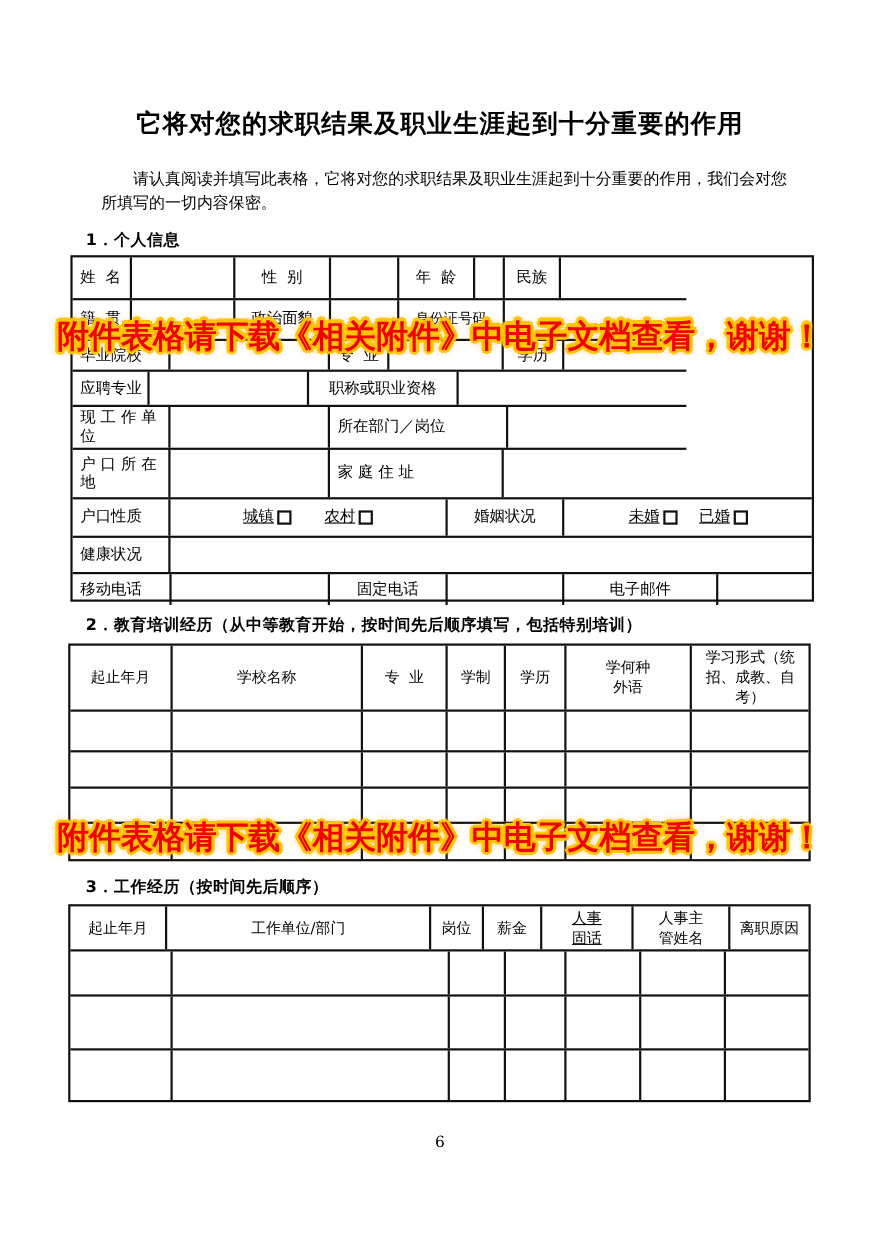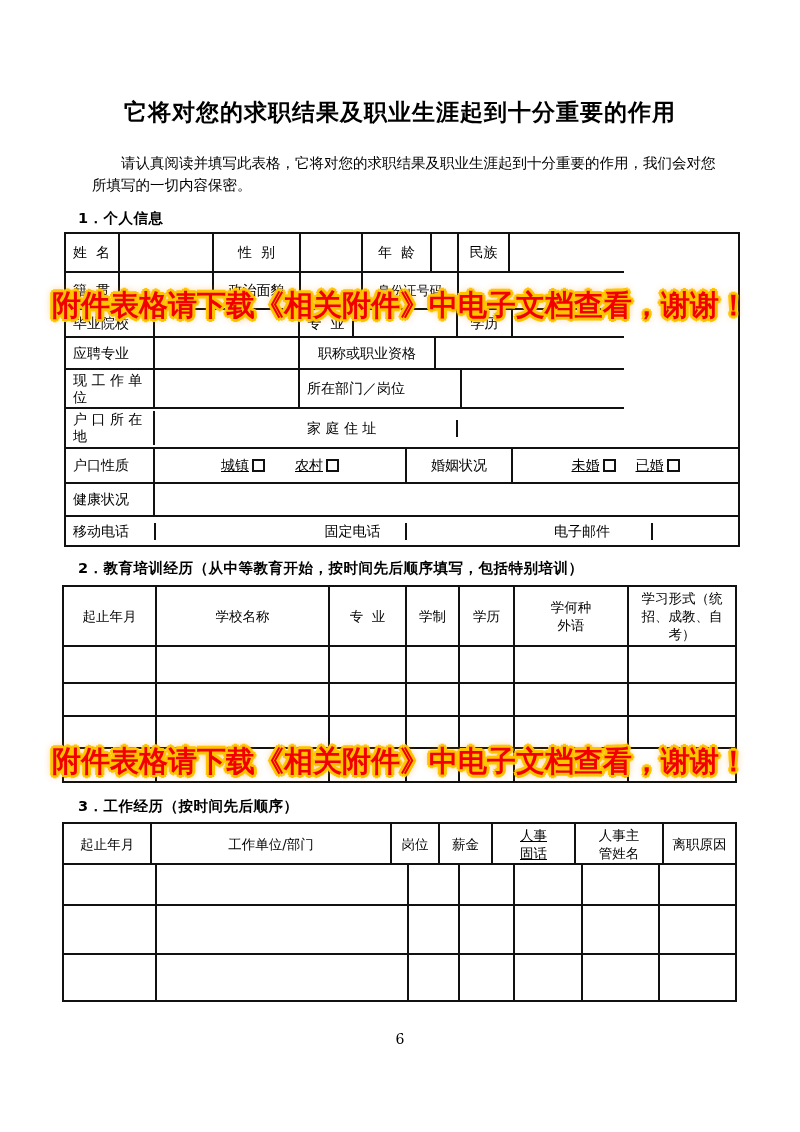--- a/index.html
+++ b/index.html
@@ -98,35 +98,35 @@
     <div class="tr narrow" style="height:28px;">
       <div class="td lab-l" style="width:89px;">毕业院校</div>
       <div class="td" style="width:145px;"></div>
       <div class="td" style="width:54px;">专  业</div>
       <div class="td" style="width:104px;"></div>
       <div class="td" style="width:55px;">学历</div>
       <div class="td last" style="width:111px;"></div>
     </div>
 
     <div class="tr narrow" style="height:32px;">
-      <div class="td lab-l" style="width:89px;">应聘专业</div>
+      <div class="td lab-l" style="width:70px;">应聘专业</div>
       <div class="td" style="width:145px;"></div>
       <div class="td" style="width:136px;">职称或职业资格</div>
       <div class="td last" style="width:188px;"></div>
     </div>
 
     <div class="tr narrow" style="height:39px;">
       <div class="td lab-l" style="width:89px;">现 工 作 单
 位</div>
       <div class="td" style="width:145px;"></div>
       <div class="td lab-l" style="width:162px;">所在部门／岗位</div>
       <div class="td last" style="width:162px;"></div>
     </div>
 
-    <div class="tr" style="height:40px;align-items:center;">
+    <div class="tr" style="height:45px;">
       <div class="td lab-l" style="width:89px;">户 口 所 在
 地</div>
       <div class="td" style="width:145px;"></div>
       <div class="td lab-l" style="width:158px;">家 庭 住 址</div>
       <div class="td last" style="width:280px;"></div>
     </div>
 
     <div class="tr" style="height:35px;">
       <div class="td lab-l" style="width:89px;">户口性质</div>
       <div class="td" style="width:252px;">
@@ -142,21 +142,21 @@
           <span class="opt"><span>已婚</span><span class="cb"></span></span>
         </span>
       </div>
     </div>
 
     <div class="tr" style="height:33px;">
       <div class="td lab-l" style="width:89px;">健康状况</div>
       <div class="td last" style="width:583px;"></div>
     </div>
 
-    <div class="tr last" style="height:28px;align-items:center;">
+    <div class="tr last" style="height:28px;">
       <div class="td lab-l" style="width:90px;">移动电话</div>
       <div class="td" style="width:144px;"></div>
       <div class="td" style="width:107px;">固定电话</div>
       <div class="td" style="width:106px;"></div>
       <div class="td" style="width:140px;">电子邮件</div>
       <div class="td last" style="width:85px;"></div>
     </div>
   </div>
 
   <div class="sec-heading" id="sec2">2．教育培训经历（从中等教育开始，按时间先后顺序填写，包括特别培训）</div>

